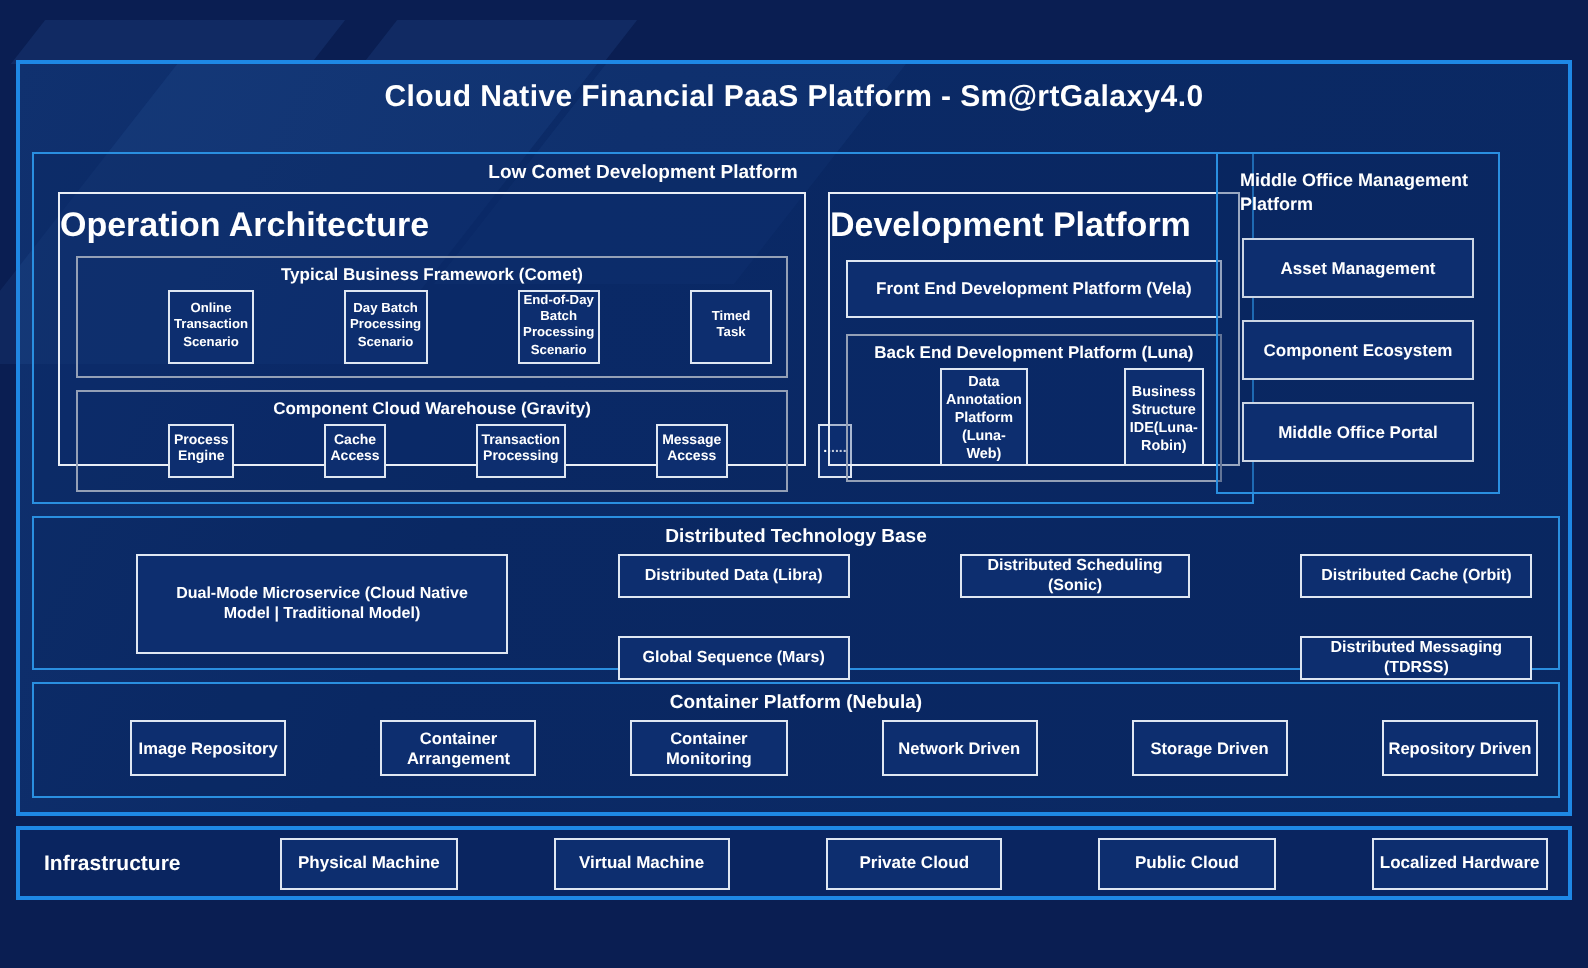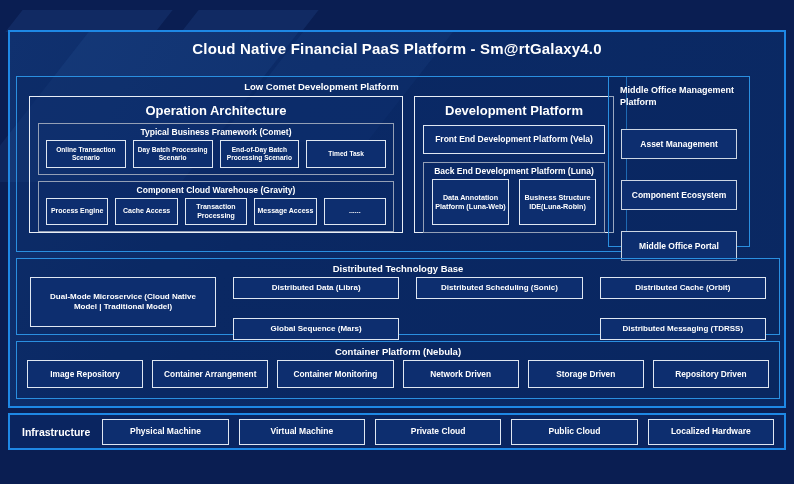--- a/index.html
+++ b/index.html
@@ -30,44 +30,44 @@
   .frame{border:1px solid #2a8fe0;position:absolute;background:rgba(10,38,95,0.35);}
   .frame-label{font-size:9.5px;font-weight:700;text-align:center;padding-top:4px;}
 
   
   #lowcode{left:6px;top:44px;width:609px;height:174px;}
   #lowcode .cols{display:flex;gap:11px;padding:4px 12px 0 12px;}
 
   .white-box{border:1px solid #e9eef6;background:rgba(12,45,110,0.25);}
   #op-arch{width:372px;height:135px;}
   #dev-plat{flex:1;height:135px;}
-  .big-title{font-size:13px;font-weight:700;text-align:center;padding:6px 0 5px 0;}
+  .big-title{font-size:17px;font-weight:700;padding:6px 0 5px 0;}
 
   .sub-frame{border:1px solid #94a0b6;margin:0 8px;}
   .sub-label{font-size:8.5px;font-weight:700;text-align:center;padding:3px 0 3px 0;}
   .btn-row{display:flex;gap:7px;padding:0 7px 6px 7px;}
   .btn{
     border:1px solid #dfe7f2;background:#0d2e6f;
     display:flex;align-items:center;justify-content:center;text-align:center;
-    font-weight:700;line-height:1.25;
+    font-weight:700;line-height:1.25;margin-left:38px;
   }
   .btn-row .btn{flex:1;font-size:6.6px;min-height:24px;padding:1px 2px;}
 
   #gravity{margin-top:6px;}
   #gravity .btn-row .btn{font-size:7px;min-height:23px;}
 
   #vela-btn{margin:2px 8px 0 8px;height:27px;font-size:8.5px;}
   #luna-box{margin:8px 8px 0 8px;}
   #luna-box .btn-row{padding:0 8px 7px 8px;gap:10px;}
   #luna-box .btn-row .btn{font-size:7.2px;min-height:42px;}
 
   
   #middle-office{left:598px;top:44px;width:140px;height:169px;}
   #middle-office .mo-label{font-size:9px;font-weight:700;padding:8px 0 0 11px;line-height:1.3;}
-  #middle-office .btn{margin:21px 12px 0 12px;height:28px;font-size:8.5px;border-color:#ccd6e4;}
+  #middle-office .btn{margin:11px 12px 0 12px;height:28px;font-size:8.5px;border-color:#ccd6e4;}
 
   
   #distributed{left:6px;top:226px;width:762px;height:75px;}
   #distributed .content{display:flex;gap:17px;padding:3px 13px 0 13px;}
   #dual-mode{width:168px;height:48px;font-size:8px;padding:0 8px;}
   .dist-col{flex:1;display:flex;flex-direction:column;gap:19px;}
   .dist-col .btn{height:20px;font-size:8px;}
 
   
   #containerp{left:6px;top:309px;width:762px;height:56px;}

